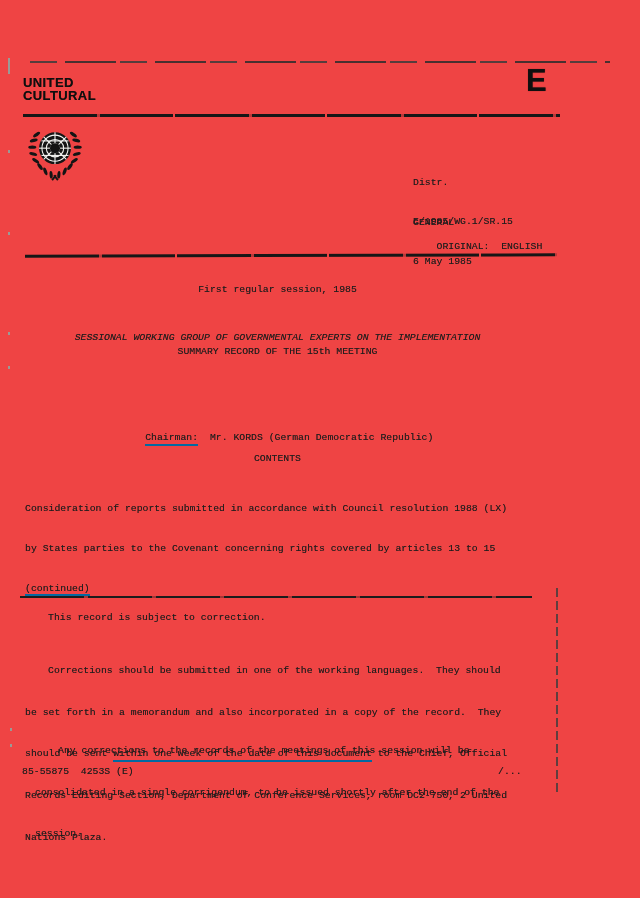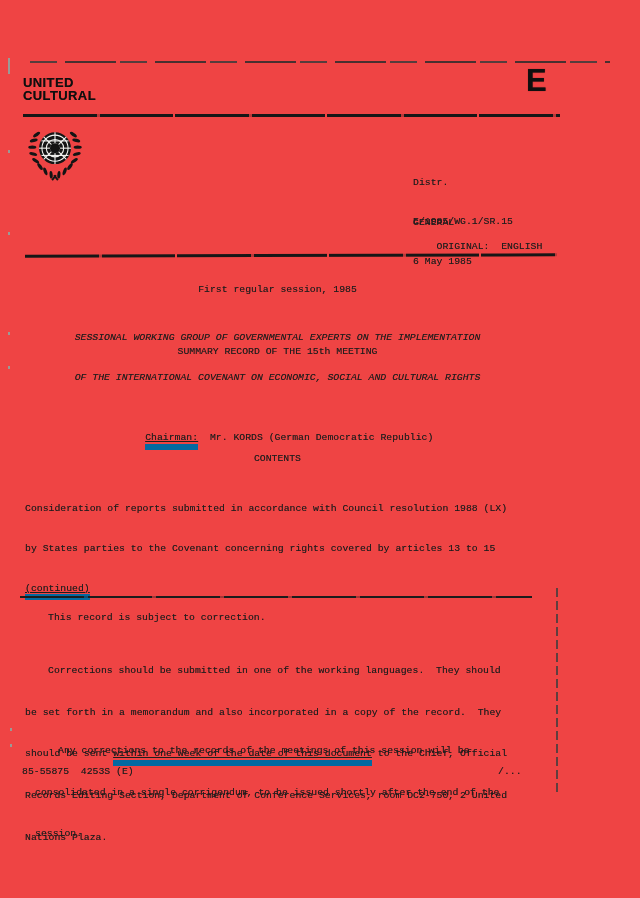--- a/index.html
+++ b/index.html
@@ -27,21 +27,21 @@
     color:#0f0f0f;
   }
   .org-name{font-size:13px;line-height:12.5px;letter-spacing:.4px;text-shadow:0 0 .6px rgba(0,0,0,.6);}
   .series-letter{font-size:31px;line-height:30px;letter-spacing:0;transform:scaleY(1.02);text-shadow:0 0 .8px rgba(0,0,0,.7);}
   .council-title{font-size:16.5px;letter-spacing:.1px;text-shadow:0 0 .7px rgba(0,0,0,.55);}
   .rule-thick{height:3px;background:repeating-linear-gradient(90deg,#161616 0 74px,rgba(22,22,22,.25) 74px 77px,#161616 77px 150px,transparent 150px 152px);}
   .rule-dashes{height:2px;background:repeating-linear-gradient(90deg,#3b3b3b 0 27px,transparent 27px 35px,#2c2c2c 35px 86px,transparent 86px 90px);opacity:.85;}
   .sep-line{height:2px;background:repeating-linear-gradient(90deg,#1c1c1c 0 64px,rgba(28,28,28,.35) 64px 68px);}
   .vline-dashed{width:2px;background:repeating-linear-gradient(180deg,#3d3d3d 0 9px,transparent 9px 13px);opacity:.8;}
   .centered{width:505px;left:25px;text-align:center;}
-  .u{border-bottom:6px solid #0369a1;padding-bottom:.5px;text-decoration:underline;}
+  .u{border-bottom:2px solid #0369a1;padding-bottom:.5px;}
   .speck{background:#9a9a96;position:absolute;}
   .continued-block{text-align:left;}
 </style>
 </head>
 <body>
 
 <div class="page">
 
   <div class="rule-dashes abs" style="left:30px;top:61px;width:580px;"></div>
   <div class="speck" style="left:8px;top:58px;width:2px;height:16px;"></div>
@@ -112,21 +112,20 @@
   <div class="abs mono" style="left:413px;top:227px;">
     <span>ORIGINAL:</span><span>  </span><span>ENGLISH</span>
   </div>
 
   <div class="rule-thick abs" style="left:25px;top:254px;width:532px;transform:rotate(-.15deg);"></div>
 
   <div class="abs mono centered" style="top:283px;">First regular session, 1985</div>
 
   <div class="abs mono centered" style="top:305px;font-style:italic;">
     <div>SESSIONAL WORKING GROUP OF GOVERNMENTAL EXPERTS ON THE IMPLEMENTATION</div>
-    <div>OF THE INTERNATIONAL COVENANT ON ECONOMIC, SOCIAL AND CULTURAL RIGHTS</div>
   </div>
 
   <div class="abs mono centered" style="top:345px;">SUMMARY RECORD OF THE 15th MEETING</div>
 
 
   <div class="abs mono centered" style="top:418px;">
     <span class="u">Chairman:</span><span>  Mr. KORDS (German Democratic Republic)</span>
   </div>
 
   <div class="abs mono centered" style="top:452px;">CONTENTS</div>

